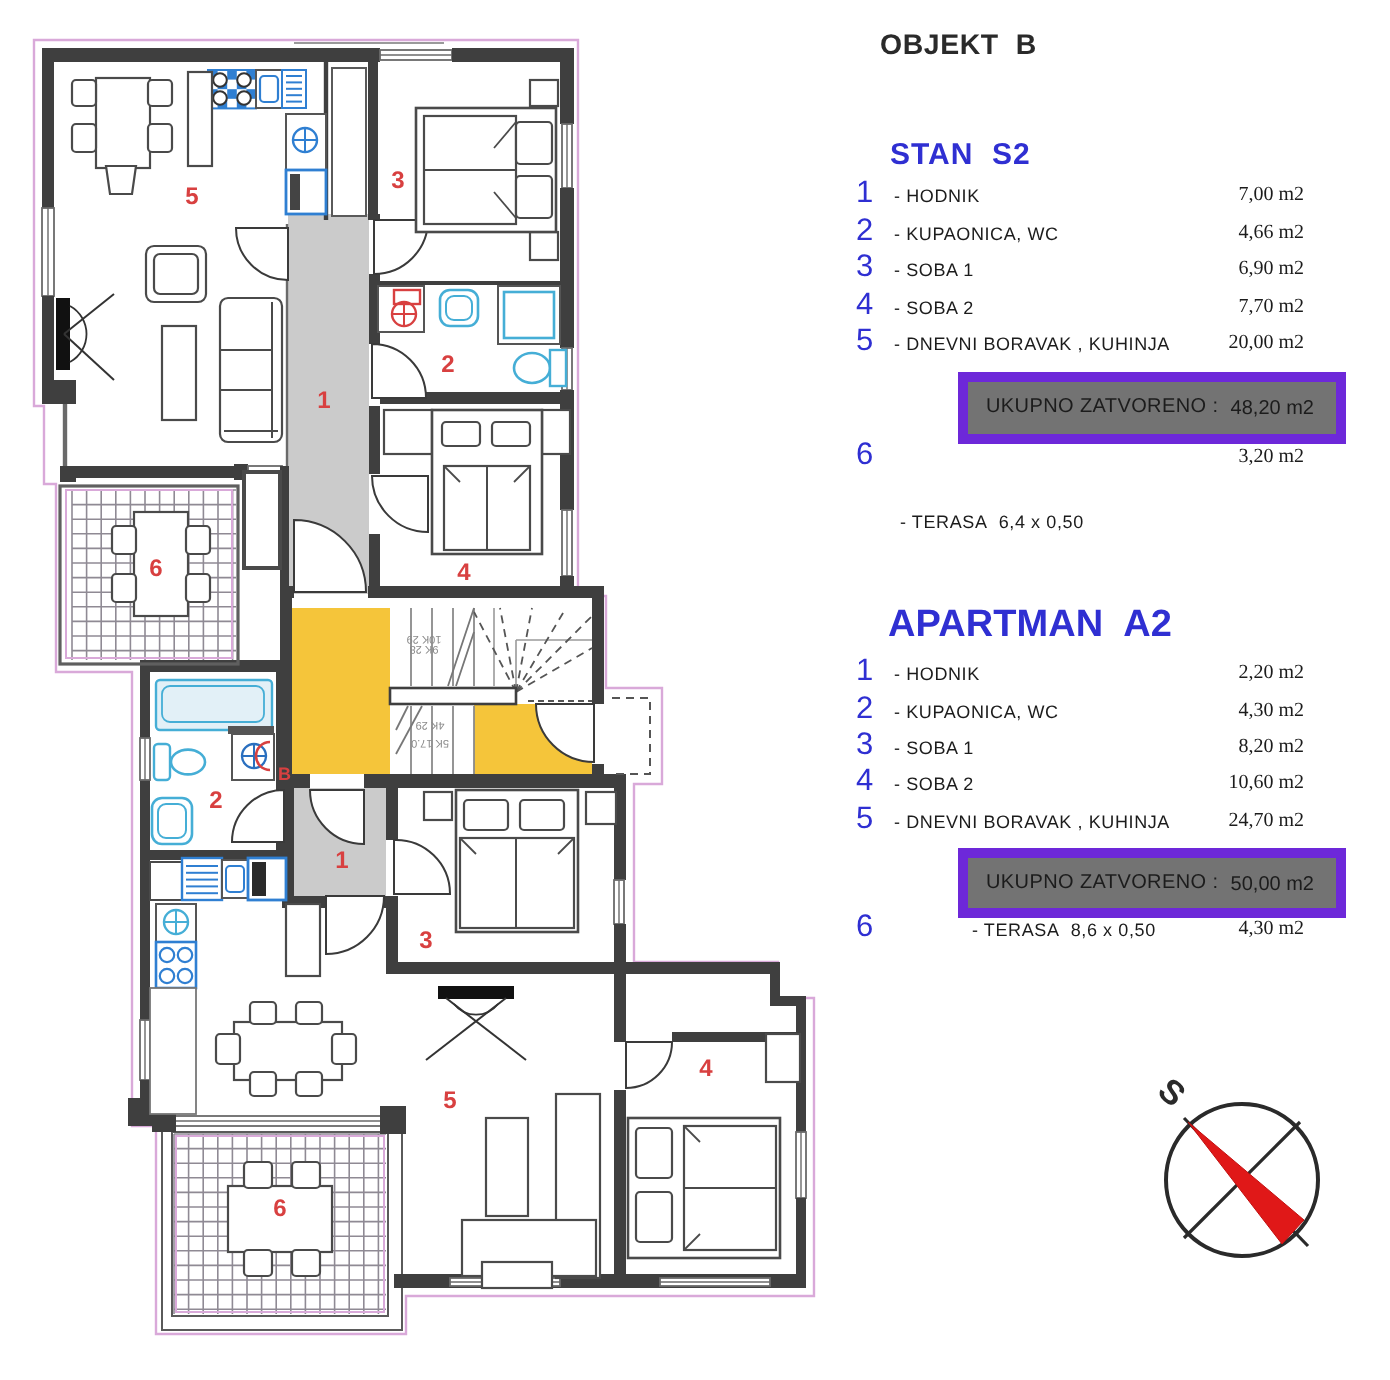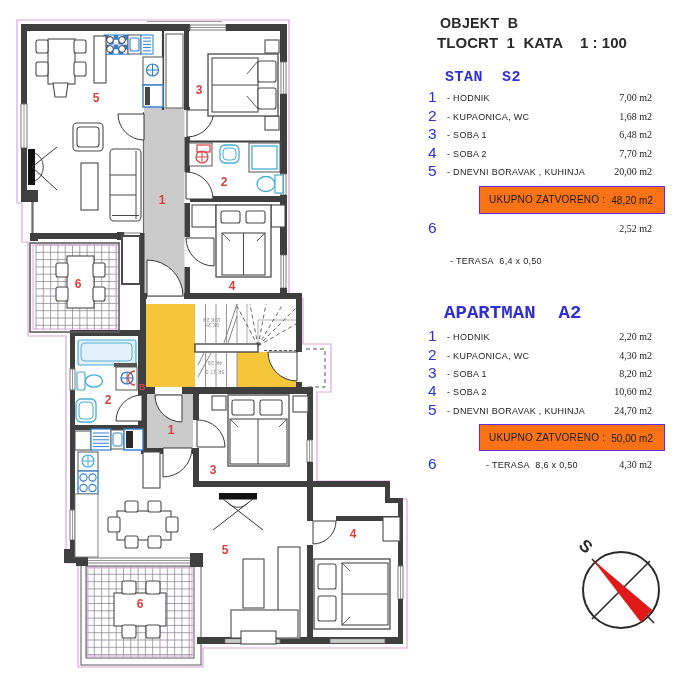--- a/index.html
+++ b/index.html
@@ -1,24 +1,24 @@
 <!DOCTYPE html>
 <html><head>
 <meta charset="utf-8">
 <style>
 html,body{margin:0;padding:0;background:#ffffff;}
 #page{position:relative;width:695px;height:690px;background:#ffffff;overflow:hidden;
 font-family:"Liberation Sans",sans-serif;}
 .t{position:absolute;white-space:nowrap;color:#1c1c1c;}
-.blue{color:#2f2fd2;font-family:Liberation Mono, monospace;}
+.blue{color:#2f2fd2;}
 .row{position:absolute;white-space:nowrap;}
 .row .num{position:absolute;left:428px;top:0;font-size:15.5px;color:#2f2fd2;}
 .row .lbl{position:absolute;left:447px;top:5px;font-size:9px;color:#1c1c1c;letter-spacing:0.3px;}
 .row .val{position:absolute;left:566px;top:4px;width:86px;text-align:right;font-size:10px;color:#1c1c1c;font-family:Liberation Serif, serif;}
-.box{position:absolute;border:1px solid #6d28d9;background:#f97316;}
+.box{position:absolute;border:5px solid #6d28d9;background:#737373;}
 .box .bt{position:absolute;left:9px;top:7px;font-size:10px;color:#1c1c1c;letter-spacing:0.2px;}
 .box .bv{position:absolute;right:11px;top:8px;font-size:10px;color:#1c1c1c;}
 </style>
 </head>
 <body>
 <div id="page">
   <div id="plansvg"><svg width="440" height="690" viewBox="0 0 440 690">
 <rect width="440" height="690" fill="#ffffff"></rect>
 <path d="M17,20 L289,20 L289,298 L303,298 L303,344 L331,344 L331,392 L317,392 L317,481 L389,481 L389,499 L407,499 L407,648 L203,648 L203,667 L78,667 L78,563 L66,563 L66,336 L28,336 L28,242 L22,242 L22,203 L17,203 Z" fill="none" stroke="#d9a9d9" stroke-width="1.2"></path>
 <rect x="144" y="107" width="40.5" height="190" fill="#cbcbcb"></rect>
@@ -375,59 +375,58 @@
 <text x="78" y="288" font-size="12" font-weight="600" fill="#d84040" text-anchor="middle" font-family="Liberation Sans, sans-serif">6</text>
 <text x="108" y="404" font-size="12" font-weight="600" fill="#d84040" text-anchor="middle" font-family="Liberation Sans, sans-serif">2</text>
 <text x="171" y="434" font-size="12" font-weight="600" fill="#d84040" text-anchor="middle" font-family="Liberation Sans, sans-serif">1</text>
 <text x="213" y="474" font-size="12" font-weight="600" fill="#d84040" text-anchor="middle" font-family="Liberation Sans, sans-serif">3</text>
 <text x="225" y="554" font-size="12" font-weight="600" fill="#d84040" text-anchor="middle" font-family="Liberation Sans, sans-serif">5</text>
 <text x="353" y="538" font-size="12" font-weight="600" fill="#d84040" text-anchor="middle" font-family="Liberation Sans, sans-serif">4</text>
 <text x="140" y="608" font-size="12" font-weight="600" fill="#d84040" text-anchor="middle" font-family="Liberation Sans, sans-serif">6</text>
 </svg></div>
 
   <div class="t" style="left:440px;top:15px;font-size:14.2px;letter-spacing:0.3px;font-weight:bold;color:#2a2a2a;">OBJEKT&nbsp; B</div>
-  <div class="t" style="left:437px;top:34px;font-size:15px;letter-spacing:0.05px;font-weight:bold;color:#2a2a2a;">TLOCRT&nbsp; 1&nbsp; KATA&nbsp;&nbsp;&nbsp; 1 : 100</div>
 
   <div class="t blue" style="left:445px;top:69px;font-size:15px;letter-spacing:0.5px;font-weight:bold;">STAN&nbsp; S2</div>
 
   <div class="row" style="top:88px;">
       <span class="num">1</span>
       <span class="lbl">- HODNIK</span>
       <span class="val">7,00 m2</span>
     </div>
   <div class="row" style="top:107px;">
       <span class="num">2</span>
       <span class="lbl">- KUPAONICA, WC</span>
-      <span class="val">1,68 m2</span>
+      <span class="val">4,66 m2</span>
     </div>
   <div class="row" style="top:125px;">
       <span class="num">3</span>
       <span class="lbl">- SOBA 1</span>
-      <span class="val">6,48 m2</span>
+      <span class="val">6,90 m2</span>
     </div>
   <div class="row" style="top:144px;">
       <span class="num">4</span>
       <span class="lbl">- SOBA 2</span>
       <span class="val">7,70 m2</span>
     </div>
   <div class="row" style="top:162px;">
       <span class="num">5</span>
       <span class="lbl">- DNEVNI BORAVAK , KUHINJA</span>
       <span class="val">20,00 m2</span>
     </div>
 
   <div class="box" style="left:479px;top:186px;width:184px;height:26px;">
      <span class="bt">UKUPNO ZATVORENO :</span>
       <span class="bv">48,20 m2</span>
     </div>
 
   <div class="row" style="top:219px;">
       <span class="num">6</span>
       <span class="lbl" style="left:450px;margin-top:32px;">- TERASA&nbsp; 6,4 x 0,50</span>
-      <span class="val">2,52 m2</span>
+      <span class="val">3,20 m2</span>
     </div>
 
 
   <div class="t blue" style="left:444px;top:302px;font-size:19px;letter-spacing:0.05px;font-weight:bold;">APARTMAN&nbsp; A2</div>
 
   <div class="row" style="top:327px;">
       <span class="num">1</span>
       <span class="lbl">- HODNIK</span>
       <span class="val">2,20 m2</span>
     </div>

